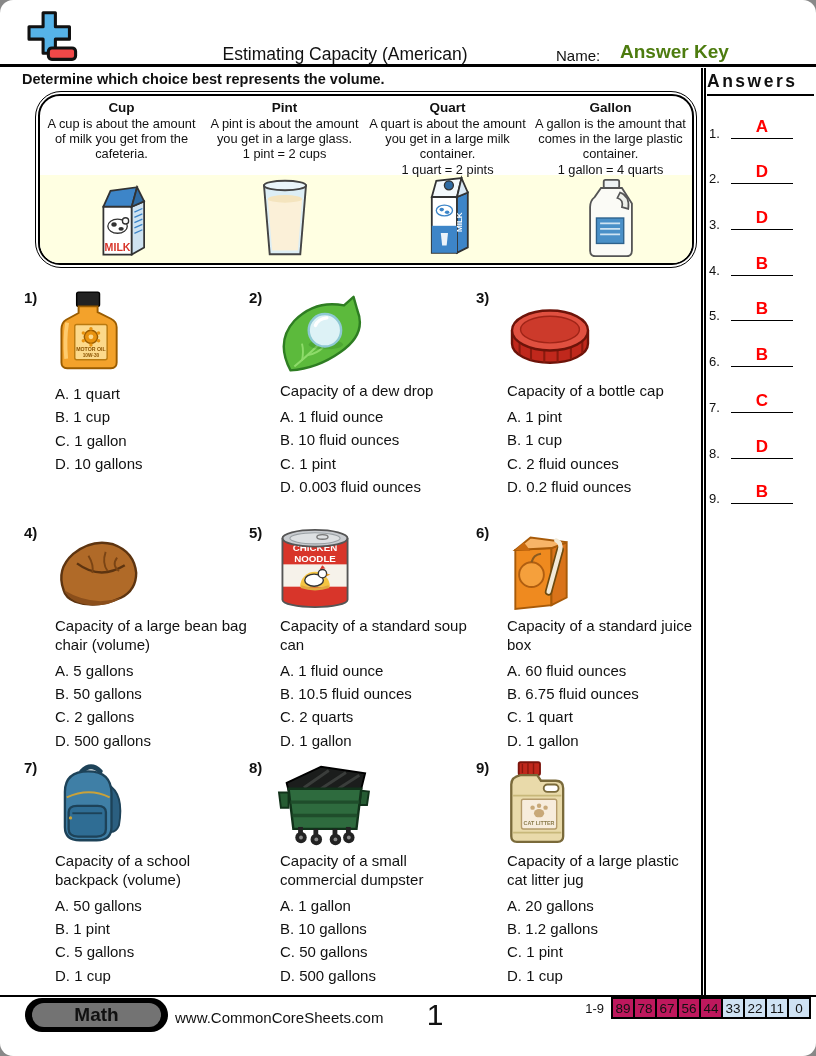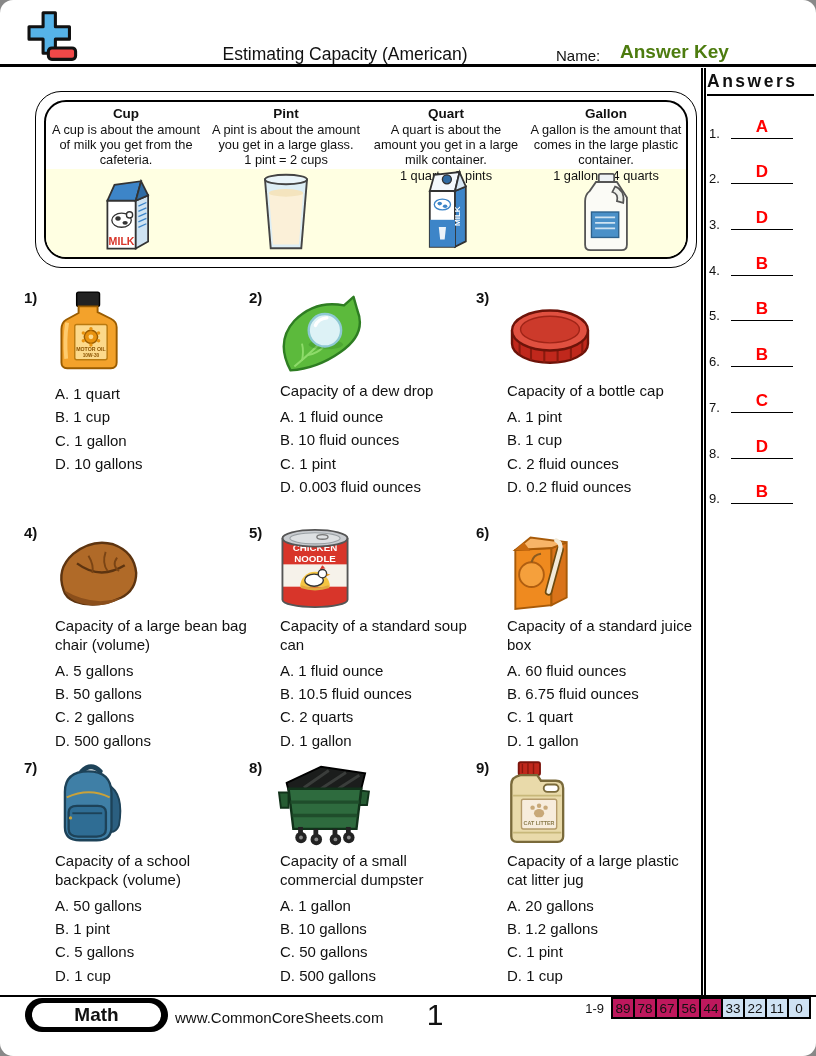--- a/index.html
+++ b/index.html
@@ -13,21 +13,21 @@
   
   .logo { position:absolute; left:22px; top:10px; }
   .hdr-title { position:absolute; left:0; top:44px; width:690px; text-align:center; font-size:17.5px; }
   .hdr-name { position:absolute; left:556px; top:47px; font-size:15px; }
   .hdr-key { position:absolute; left:620px; top:41px; font-size:19px; font-weight:bold; color:#4d7c0f; }
   .hdr-rule { position:absolute; left:0; top:64px; width:816px; border-top:3px solid #000; }
   
   .instructions { position:absolute; left:22px; top:71px; font-size:14.5px; font-weight:bold; }
   
   .def-box { position:absolute; left:35px; top:91px; width:662px; height:177px;
-             border:1.5px solid #000; border-radius:26px; padding:8px; }
+             border:1.5px solid #000; border-radius:26px; padding:2px; }
   .def-inner { position:relative; width:100%; height:100%; border:2.5px solid #000;
                border-radius:22px; overflow:hidden; }
   .def-strip { position:absolute; left:0; bottom:0; width:100%; height:88px; background:#ffffe2; }
   .def-cols { position:relative; display:flex; height:100%; }
   .def-col { position:relative; width:25%; height:100%; text-align:center; padding:4px 2px 0 2px; }
   .def-title { font-size:13.5px; font-weight:bold; margin-bottom:1px; }
   .def-text, .def-formula { font-size:12.8px; line-height:15.2px; }
   .def-img { position:absolute; left:0; bottom:3px; width:100%; display:flex;
              justify-content:center; align-items:flex-end; }
   
@@ -45,21 +45,21 @@
   .q-num { position:absolute; left:4px; top:6px; font-size:15px; font-weight:bold; }
   .q-img { margin-left:30px; width:160px; height:95px; display:flex;
            justify-content:flex-start; align-items:flex-end; }
   .q-caption { margin:4px 0 6px 35px; width:192px; font-size:15px; line-height:18.8px; }
   .q-choices { margin-left:35px; margin-top:8px; }
   .q-choice { font-size:15px; line-height:16px; margin-bottom:7.4px; }
   
   .ftr-rule { position:absolute; left:0; top:995px; width:816px; border-top:2.5px solid #000; }
   .ftr-pill { position:absolute; left:25px; top:998px; width:143px; height:34px;
               background:#000; border-radius:17px; padding:5px 7px; }
-  .ftr-pill-inner { width:100%; height:100%; background:#ffffff; border-radius:12px;
+  .ftr-pill-inner { width:100%; height:100%; background:#737373; border-radius:12px;
               display:flex; align-items:center; justify-content:center;
               font-size:19px; font-weight:bold; }
   .ftr-site { position:absolute; left:175px; top:1009px; font-size:15px; }
   .ftr-page { position:absolute; left:350px; top:998px; width:170px; text-align:center; font-size:30px; }
   .score-row { position:absolute; top:997px; right:5px; display:flex; align-items:center; }
   .score-label { font-size:13px; margin-right:9px; }
   .score-cell { width:24px; height:22px; border:2px solid #000; margin-left:-2px;
                 display:flex; align-items:center; justify-content:center; font-size:13.5px; background:#be185d; }
   .score-cell.hl { background:#cfe2f3; }
   svg text { font-family:"Liberation Sans", sans-serif; }
@@ -73,20 +73,21 @@
     <svg viewBox="0 0 66 60" width="58" height="53">
       <path d="M24 3 H38 V19 H54 V33 H38 V49 H24 V33 H8 V19 H24 Z" fill="#56b3e8" stroke="#111" stroke-width="3.5" stroke-linejoin="round"></path>
       <rect x="30" y="43" width="31" height="13" rx="4" fill="#f04848" stroke="#111" stroke-width="3.5"></rect>
     </svg>
   </div>
   <div class="hdr-title">Estimating Capacity (American)</div>
   <div class="hdr-name">Name:</div>
   <div class="hdr-key">Answer Key</div>
   <div class="hdr-rule"></div>
 
+  <div class="instructions">Determine which choice best represents the volume.</div>
 
   <div class="def-box">
     <div class="def-inner">
       <div class="def-strip"></div>
       <div class="def-cols" id="def-cols">
           <div class="def-col">
             <div class="def-title">Cup</div>
             <div class="def-text">A cup is about the amount of milk you get from the cafeteria.</div>
             <div class="def-img">
               <svg viewBox="0 0 70 90" width="62" height="80">

